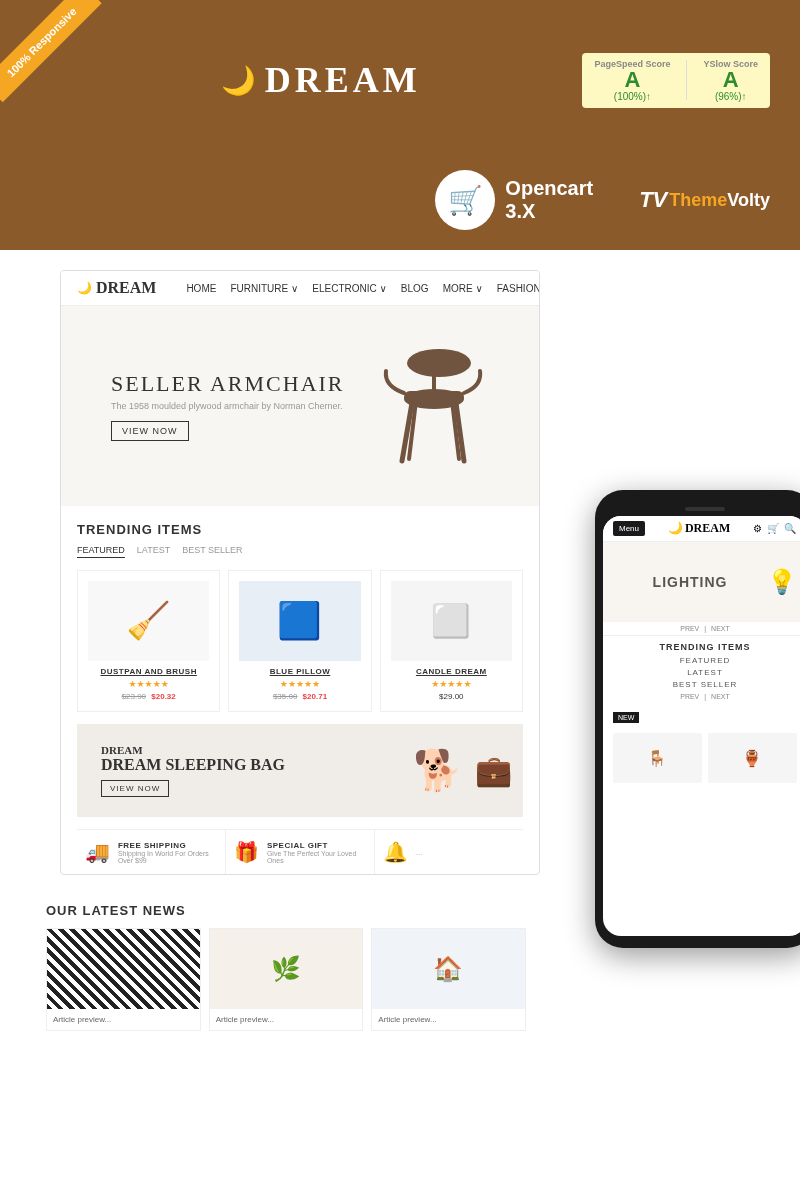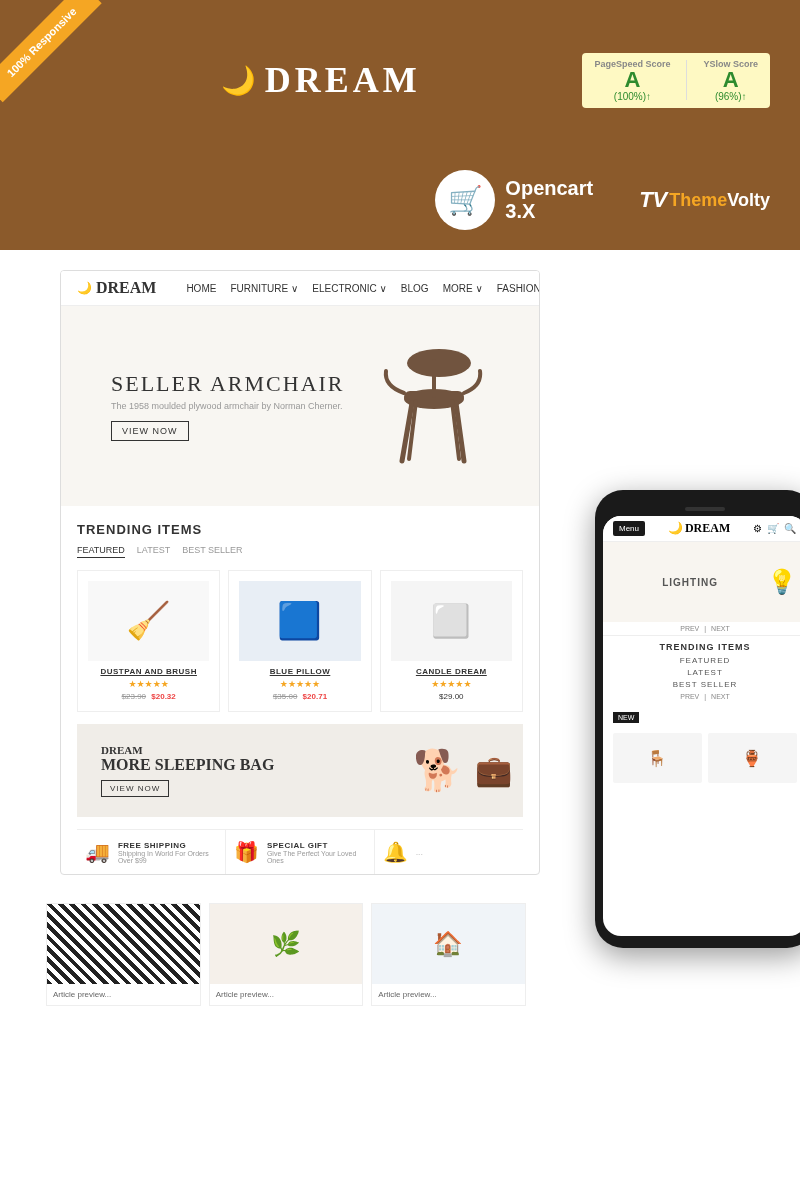--- a/index.html
+++ b/index.html
@@ -450,21 +450,21 @@
       padding: 10px;
       min-height: 80px;
       display: flex;
       align-items: center;
       justify-content: space-between;
     }
     .phone-hero-lamp {
       font-size: 24px;
     }
     .phone-hero-label {
-      font-size: 10px;
+      font-size: 14px;
       font-weight: bold;
       letter-spacing: 1px;
       color: #555;
       text-align: center;
     }
     .phone-hero-nav {
       display: flex;
       gap: 5px;
       font-size: 7px;
       color: #888;
@@ -690,21 +690,21 @@
               <span>$29.00</span>
             </div>
           </div>
         </div>
       </div>
 
       <div class="pets-banner">
         <div>
           <div class="pets-text">
             <span class="sub">DREAM</span>
-            <span>MORE SLEEPING BAG</span>
+            <span>DREAM SLEEPING BAG</span>
           </div>
           <div class="pets-btn">VIEW NOW</div>
         </div>
         <span class="pets-dog">🐕</span>
         <span class="pets-bag">💼</span>
       </div>
 
       <div class="features-bar">
         <div class="feature-item">
           <span class="feature-icon">🚚</span>
@@ -781,20 +781,21 @@
           
           <div class="phone-product-row">
             <div class="phone-product">🪑</div>
             <div class="phone-product">🏺</div>
           </div>
         </div>
       </div>
     </div>
 
     <div class="latest-news" style="margin-top:12px;">
+      <div class="latest-news-title">OUR LATEST NEWS</div>
       <div class="news-grid" style="width:480px;">
         <div class="news-card">
           <div class="news-img pattern"></div>
           <div style="padding:6px; font-size:8px; color:#666;">Article preview...</div>
         </div>
         <div class="news-card">
           <div class="news-img light" style="background:#f5f0ea;">
             <span style="font-size:24px;">🌿</span>
           </div>
           <div style="padding:6px; font-size:8px; color:#666;">Article preview...</div>

